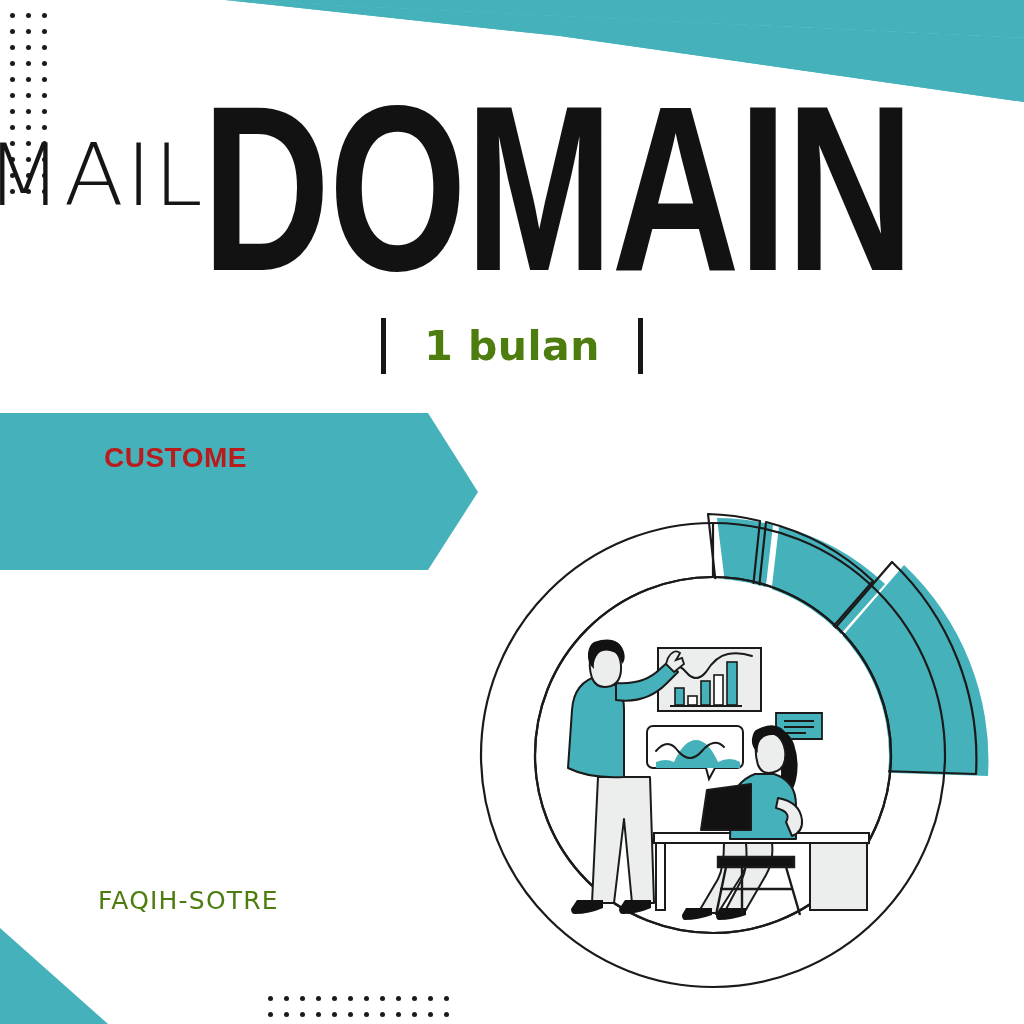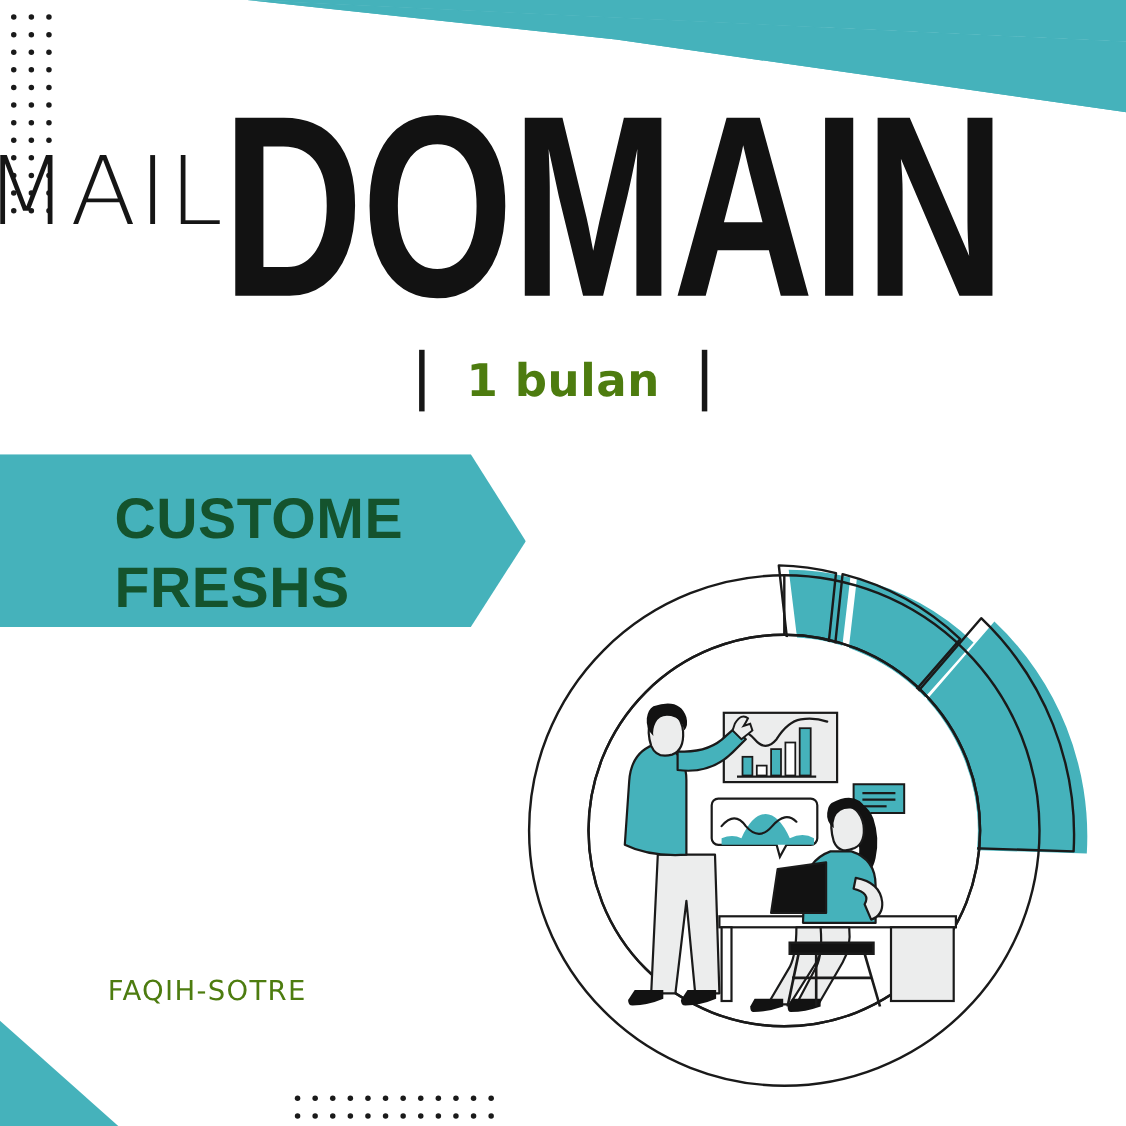--- a/index.html
+++ b/index.html
@@ -88,23 +88,23 @@
     position:absolute;
     left:0;top:413px;
     width:478px;height:157px;
   }
   .banner-shape{position:absolute;inset:0;}
   .banner-text{
     position:absolute;
     left:104px;top:28px;
     font-family:"Liberation Sans", sans-serif;
     font-weight:bold;
-    font-size:52px;
+    font-size:28px;
     line-height:1.22;
-    color:#14532d;
+    color:#b91c1c;
     letter-spacing:0.5px;
   }
 
   
   .brand{
     position:absolute;
     left:98px;top:886px;
     font-family:"DejaVu Sans", sans-serif;
     font-weight:400;
     font-size:25px;
@@ -188,21 +188,20 @@
     <span class="sub-text">1 bulan</span>
     <span class="sub-bar"></span>
   </div>
 
   <div class="banner">
     <svg class="banner-shape" viewBox="0 0 478 157" preserveAspectRatio="none">
       <polygon points="0,0 428,0 478,79 428,157 0,157" fill="#45B2BB"></polygon>
     </svg>
     <div class="banner-text">
       <div>CUSTOME</div>
-      <div>FRESHS</div>
     </div>
   </div>
 
   <div class="brand">FAQIH-SOTRE</div>
 
   <svg class="tri-bottom" viewBox="0 0 130 100" preserveAspectRatio="none">
     <polygon points="0,4 0,100 108,100" fill="#45B2BB"></polygon>
   </svg>
 
   <div class="dots" id="dots-bottom" style="left: 0px; top: 0px; width: 1024px; height: 1024px;">

